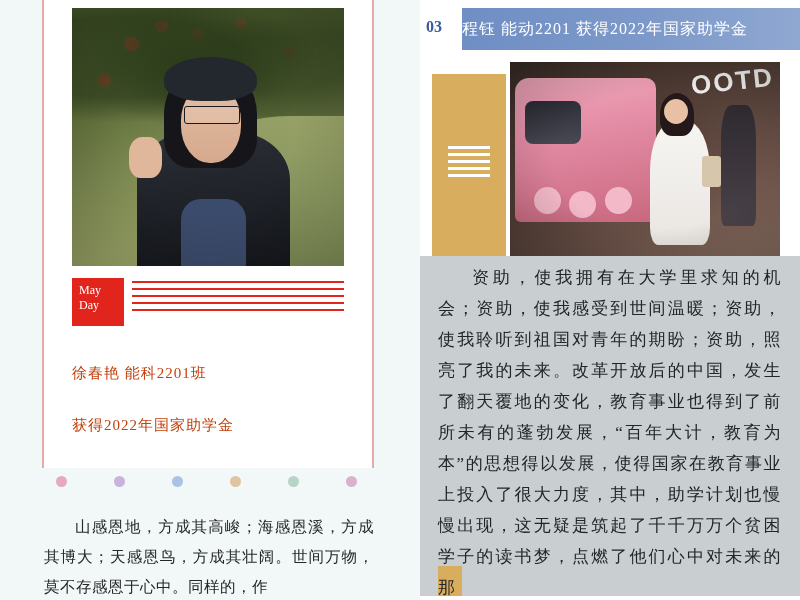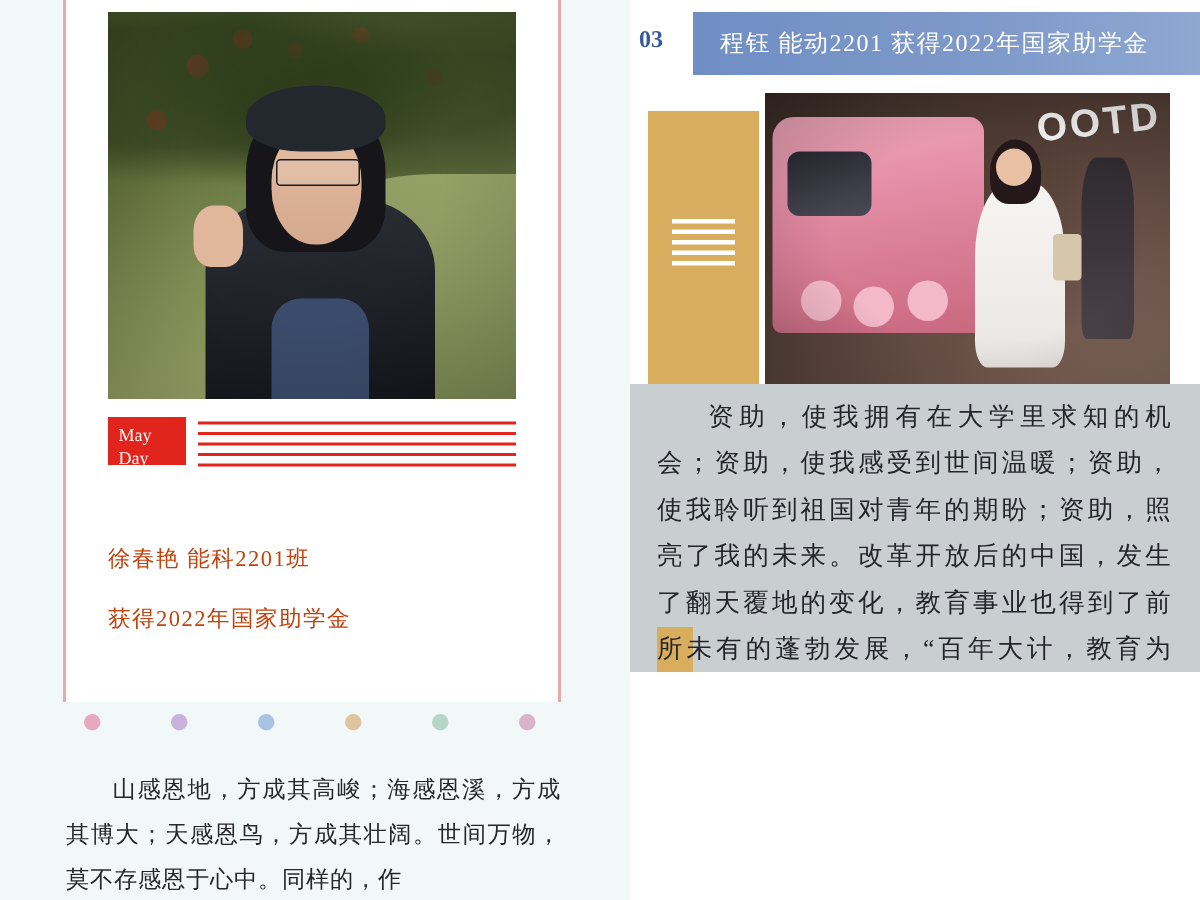--- a/index.html
+++ b/index.html
@@ -144,21 +144,21 @@
     position: absolute;
     inset: 0;
     background: radial-gradient(ellipse at 50% 45%, rgba(0,0,0,0) 45%, rgba(0,0,0,0.18) 100%);
   }
 
   .badge {
     position: absolute;
     left: 72px;
     top: 278px;
     width: 52px;
-    height: 32px;
+    height: 48px;
     background: #e2251c;
     color: #ffffff;
     font-size: 12px;
     line-height: 15px;
     padding: 5px 0 0 7px;
     box-sizing: border-box;
     font-family: "Liberation Serif", serif;
   }
   .stripes {
     position: absolute;
@@ -177,21 +177,21 @@
     position: absolute;
     left: 72px;
     top: 360px;
     width: 280px;
     color: #c2410c;
     font-size: 15px;
     line-height: 26px;
     letter-spacing: 1px;
     font-family: "Liberation Serif", serif;
   }
-  .left-meta div + div { margin-top: 14px; }
+  .left-meta div + div { margin-top: 26px; }
 
   .dots {
     position: absolute;
     left: 56px;
     top: 476px;
     width: 310px;
     height: 12px;
   }
   .dots span {
     position: absolute;
@@ -215,21 +215,21 @@
     text-align: justify;
   }
   .left-body p { margin: 0; text-indent: 2em; }
 
   
   .right-panel {
     position: absolute;
     left: 420px;
     top: 0;
     width: 380px;
-    height: 448px;
+    height: 596px;
     background: #ffffff;
     overflow: hidden;
   }
   .header-num {
     position: absolute;
     left: 6px;
     top: 18px;
     width: 34px;
     color: #3a5a9e;
     font-size: 16px;
@@ -241,21 +241,20 @@
     left: 42px;
     top: 8px;
     right: 0;
     height: 42px;
     background: linear-gradient(90deg, #6f8ec4 0%, #7d99c9 55%, #8fa8d2 100%);
     color: #ffffff;
     font-size: 16px;
     letter-spacing: 1px;
     display: flex;
     align-items: center;
-    padding-left: 18px;
     box-sizing: border-box;
     font-family: "Liberation Serif", serif;
   }
   .gold-block {
     position: absolute;
     left: 12px;
     top: 74px;
     width: 74px;
     height: 182px;
     background: #d9ad5e;

